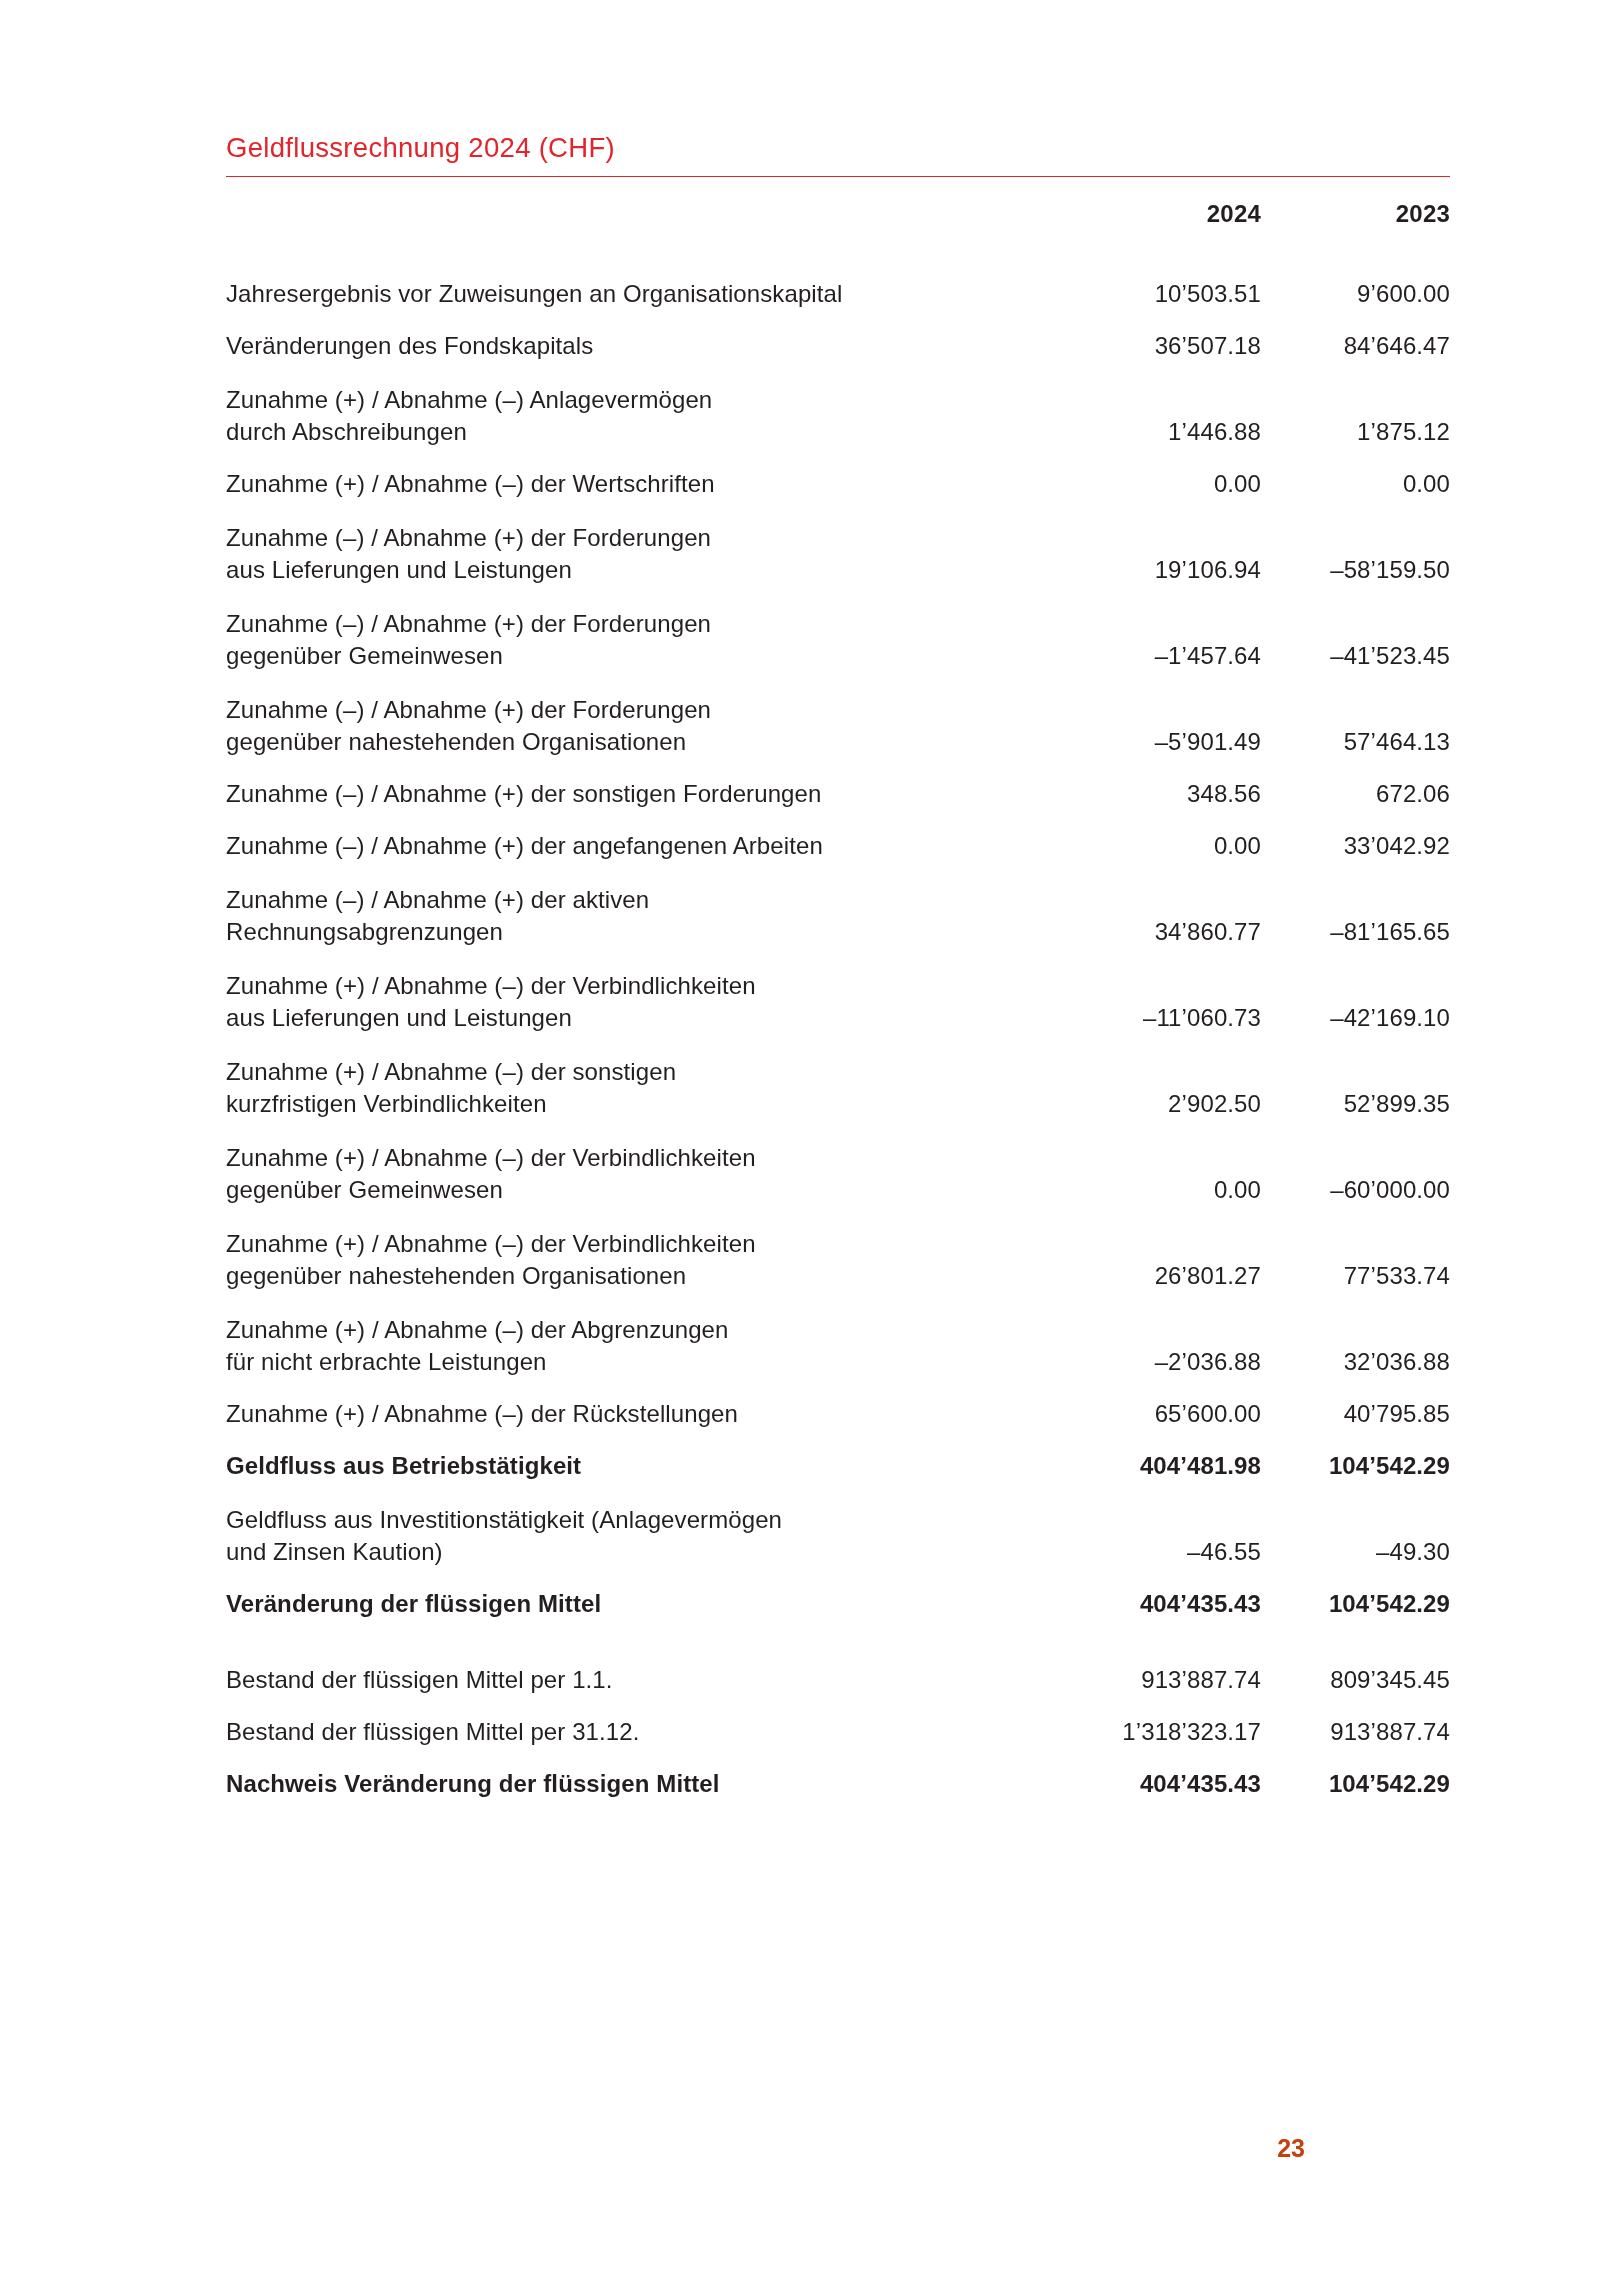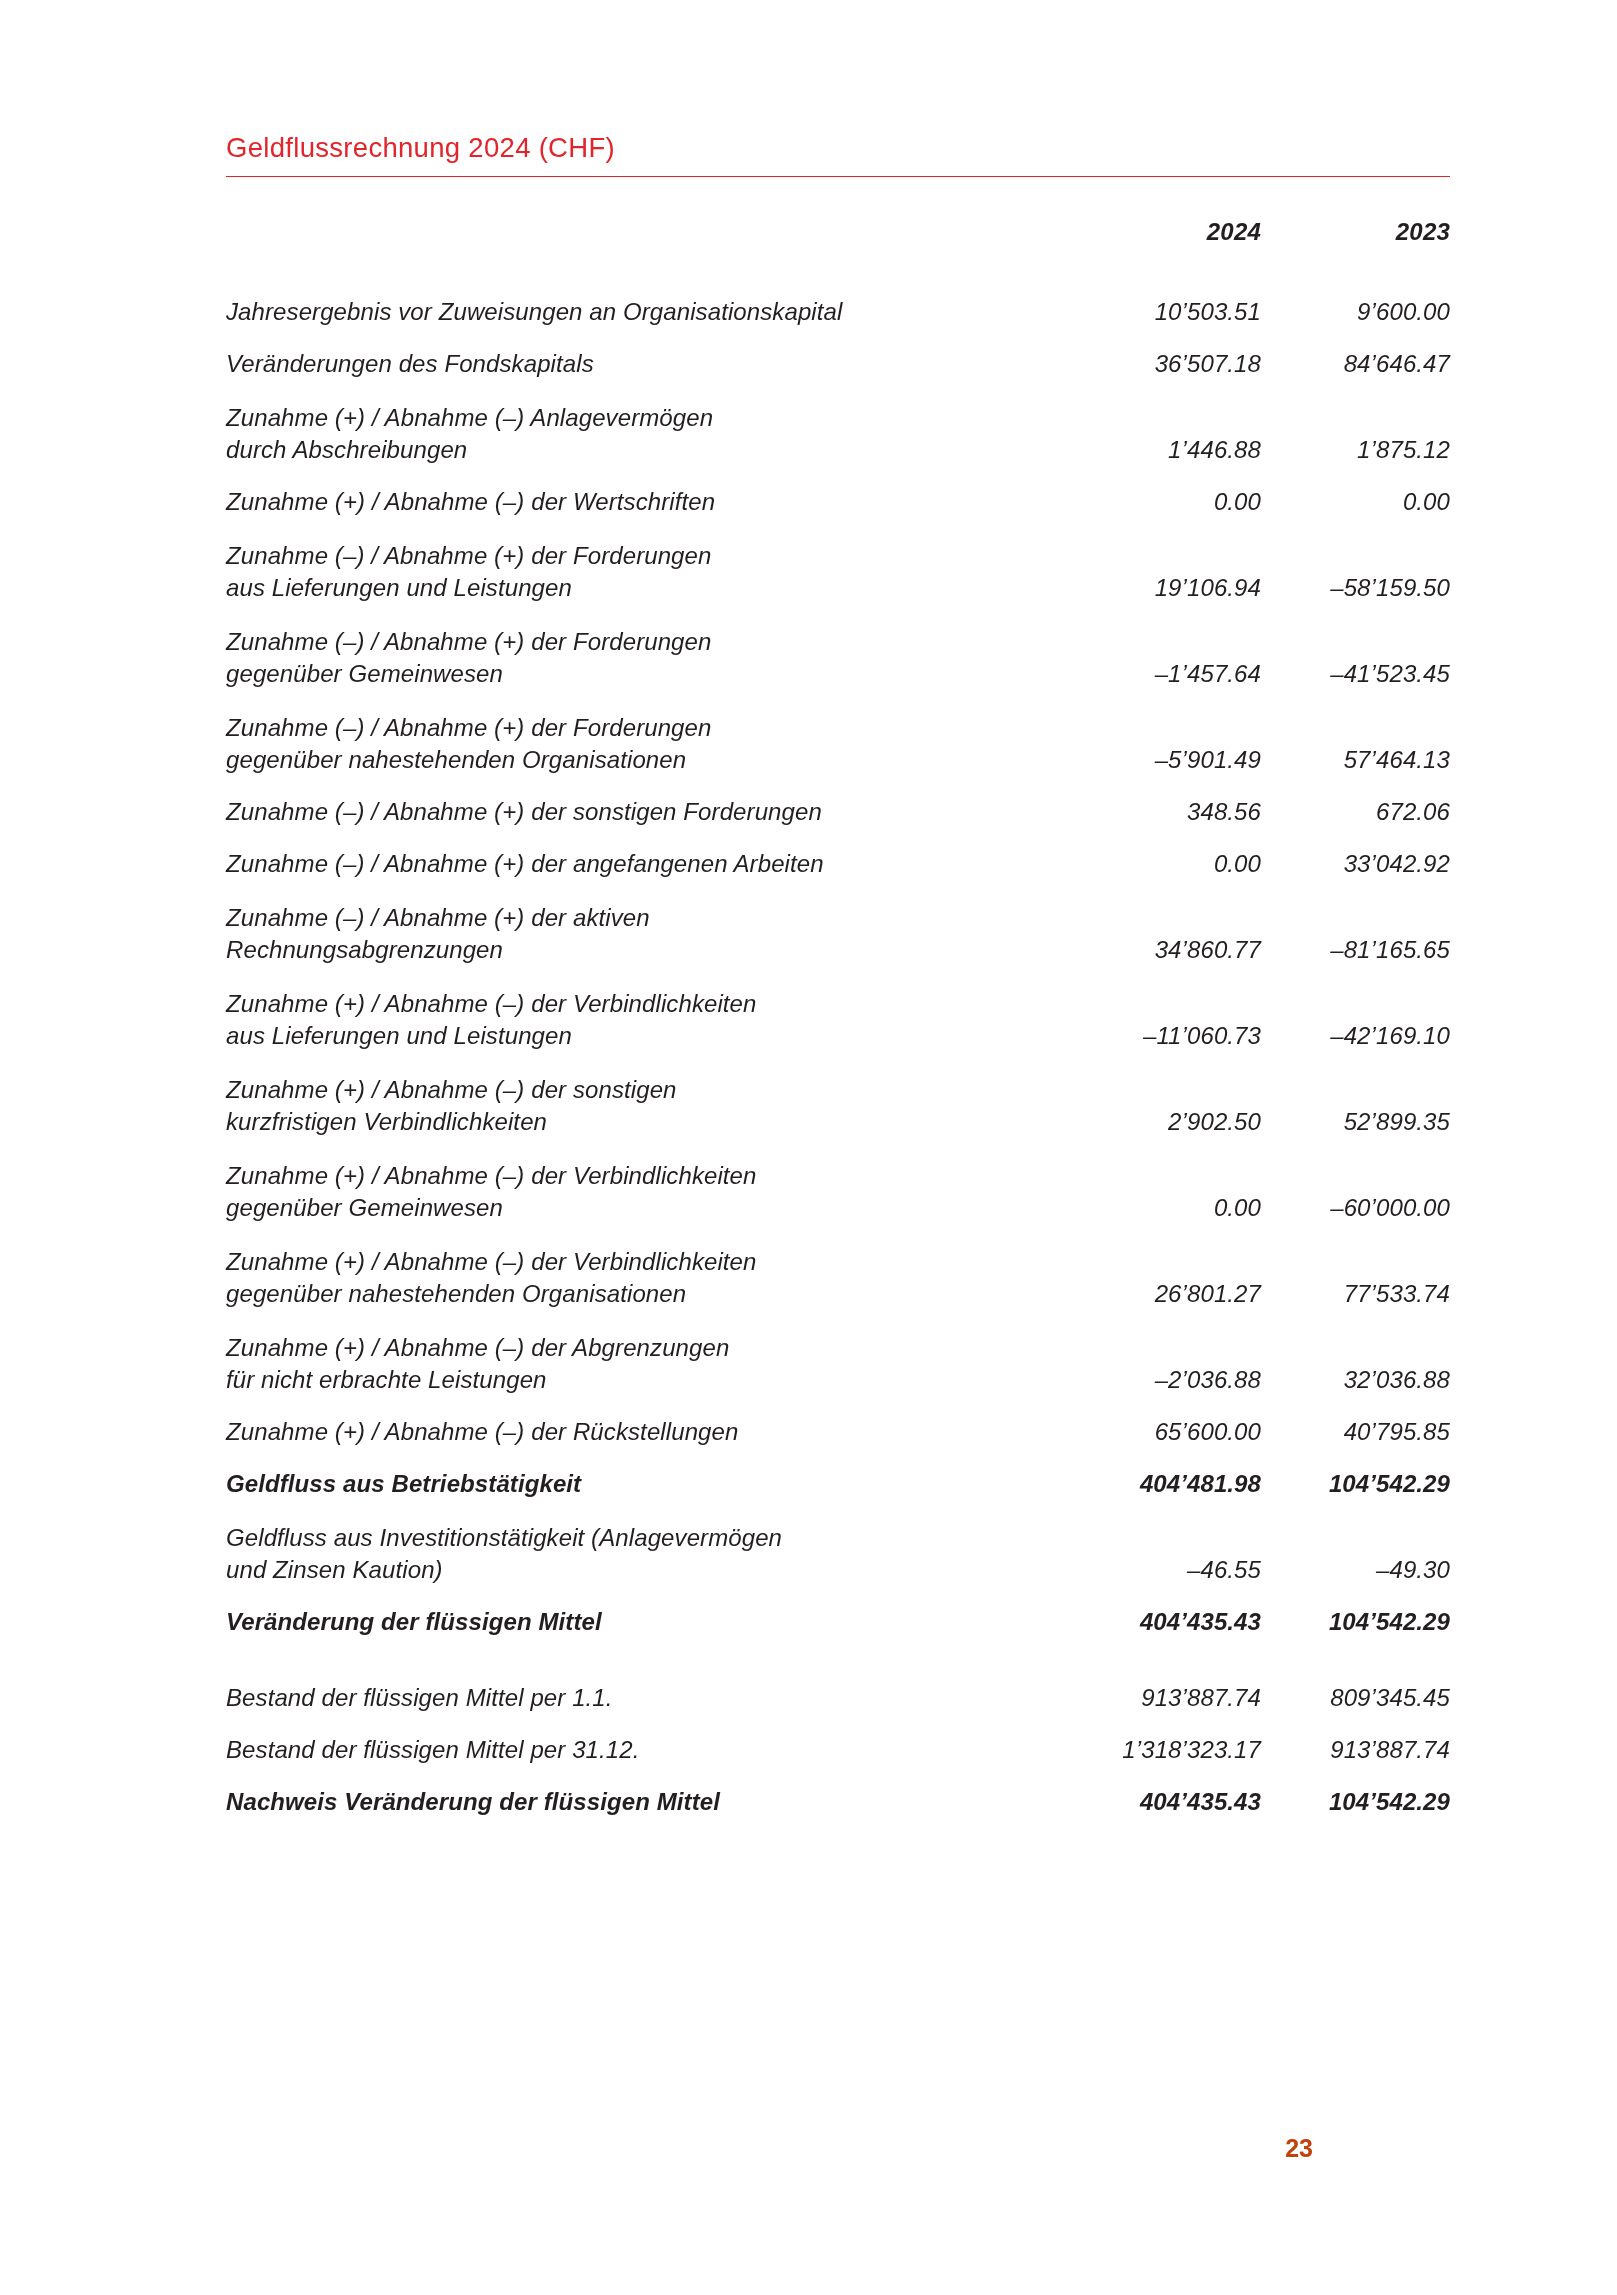--- a/index.html
+++ b/index.html
@@ -13,21 +13,20 @@
     font-family: "Liberation Sans", sans-serif;
     color: #231f20;
     position: relative;
     overflow: hidden;
   }
   .page {
     position: absolute;
     left: 0; top: 0;
     width: 1472px;
     height: 2295px;
-    padding-left: 8px;
   }
   .content {
     position: absolute;
     left: 226px;
     top: 132px;
     width: 1224px;
   }
   
   .title-row {
     display: flex;
@@ -40,23 +39,22 @@
     font-size: 27.5px;
     color: #e2242b;
     letter-spacing: 0.3px;
     white-space: nowrap;
     font-weight: 400;
   }
   
   table.fin {
     width: 100%;
     border-collapse: collapse;
-    margin-top: 41px;
+    margin-top: 23px;
     font-size: 24px;
-    font-style: italic;
   }
   table.fin col.c-label { width: 846px; }
   table.fin col.c-y1 { width: 189px; }
   table.fin col.c-y2 { width: 189px; }
 
   table.fin th.year {
     text-align: right;
     font-size: 24px;
     font-weight: bold;
     padding: 0 0 40px 0;

